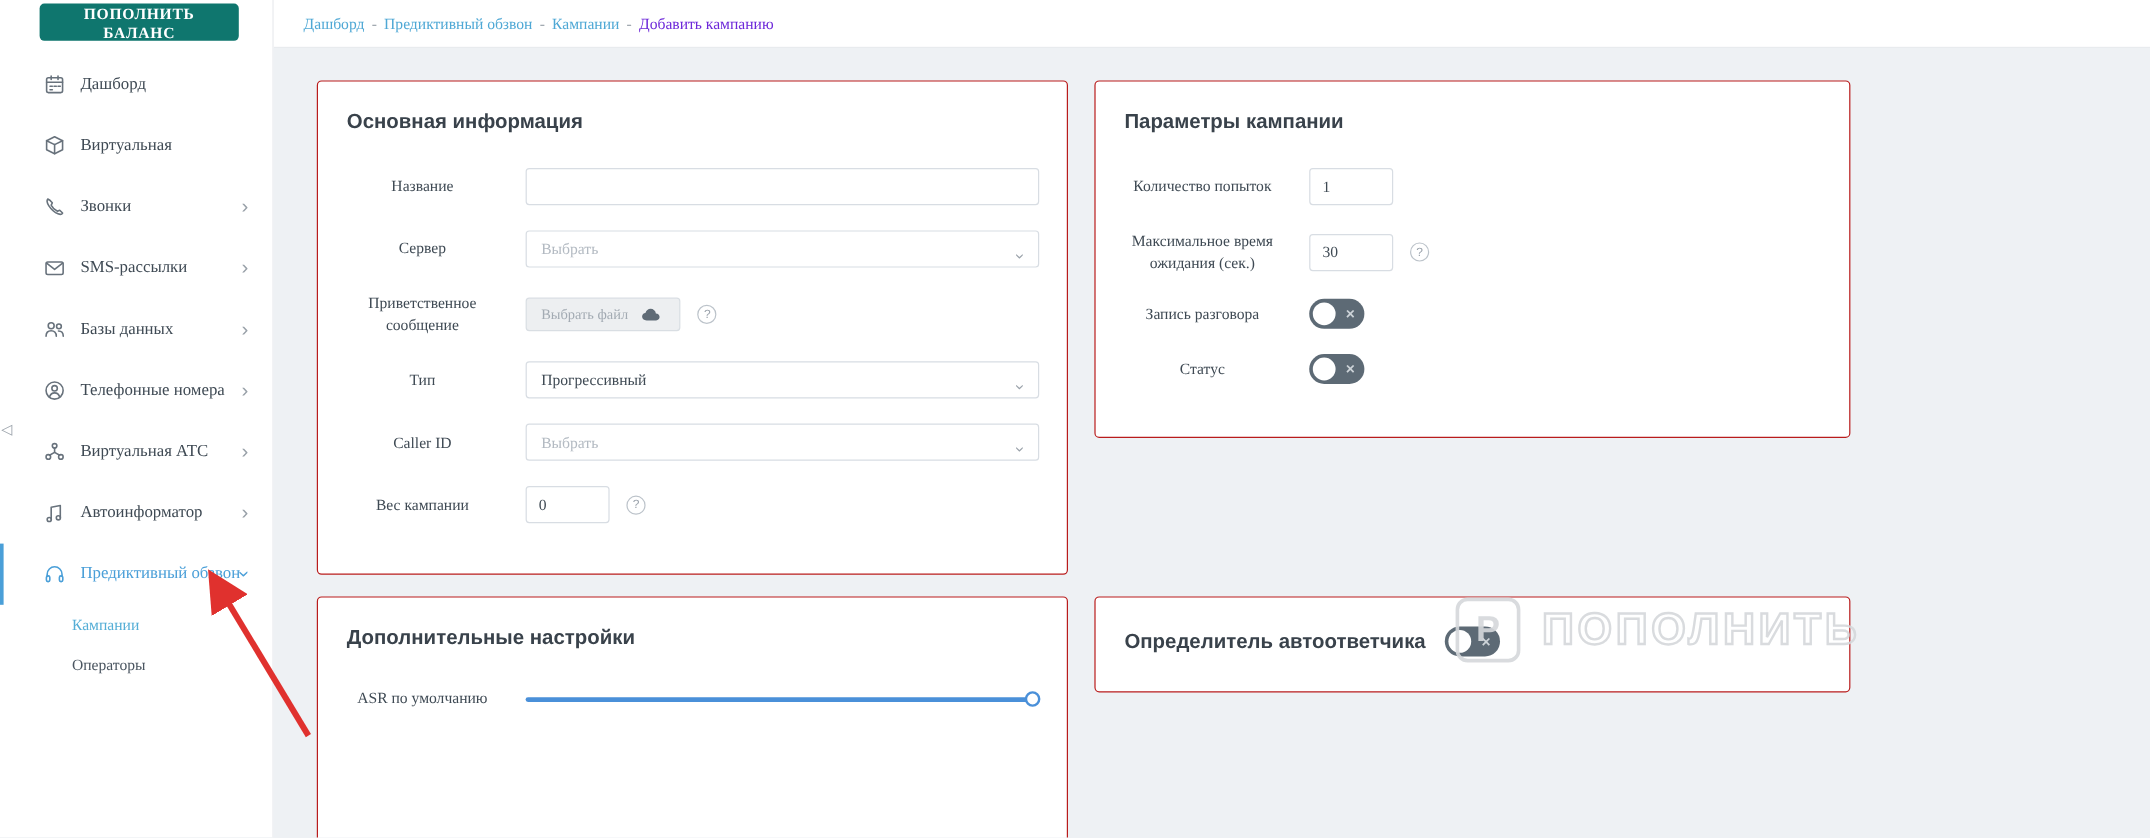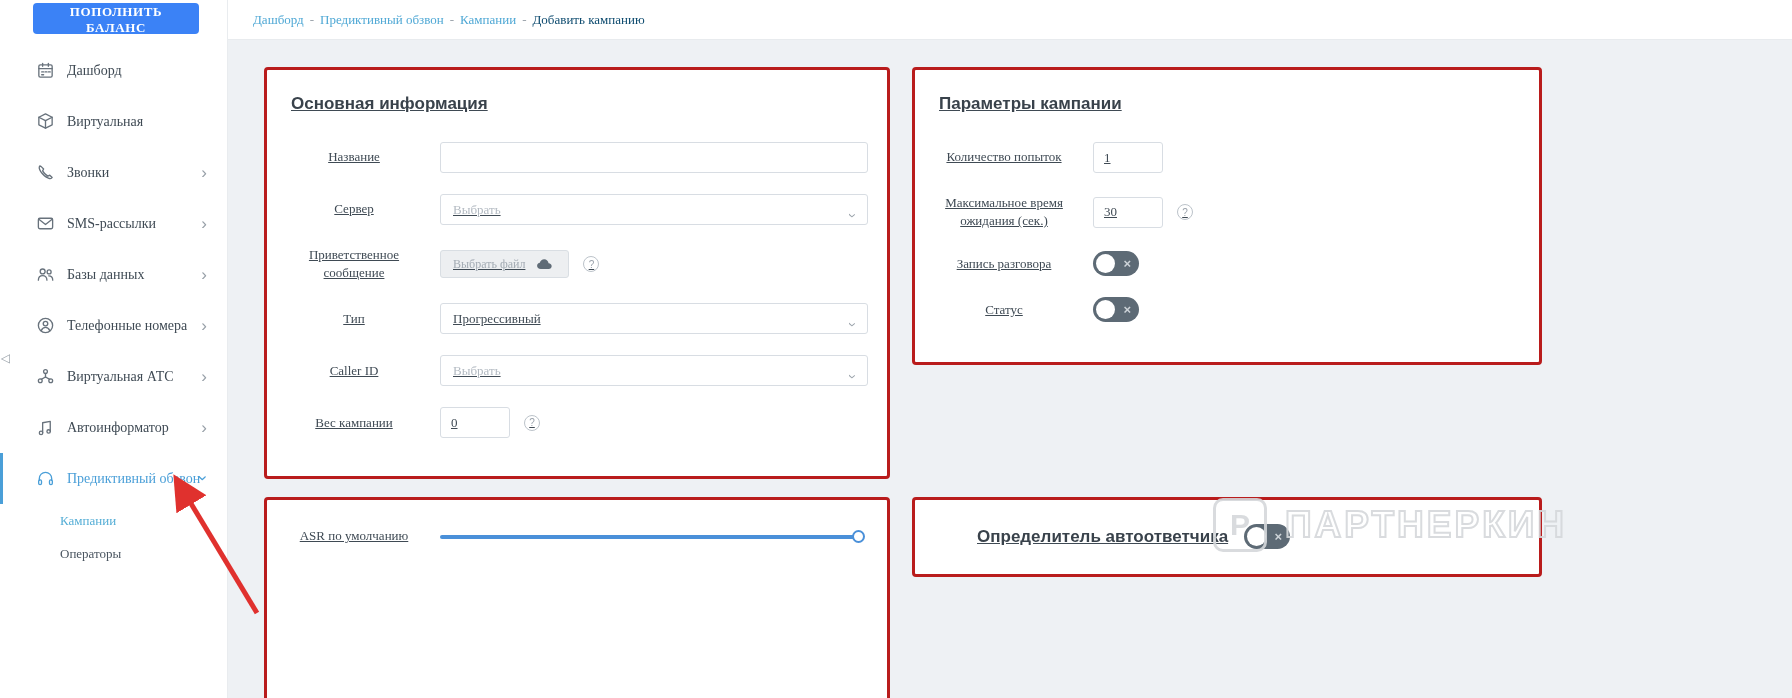--- a/index.html
+++ b/index.html
@@ -9,21 +9,21 @@
     font-family:"Liberation Serif", serif;
     background:#eef1f4; color:#3f4a54;
   }
   
   .sidebar {
     position:absolute; left:0; top:0; width:228px; height:698px;
     background:#ffffff; border-right:1px solid #e9ecef; z-index:2;
   }
   .balance-btn {
     display:block; margin:3px 0 11px 33px; width:166px; height:31px;
-    background:#3b82f6; color:#ffffff; border:none; border-radius:4px;
+    background:#0f766e; color:#ffffff; border:none; border-radius:4px;
     font-family:"Liberation Serif", serif; font-weight:bold; font-size:13px;
     letter-spacing:0.6px; cursor:pointer;
   }
   .nav-item {
     position:relative; display:flex; align-items:center; height:51px;
     padding-left:36px; font-size:14px; color:#3f4a54; cursor:pointer; text-decoration:none;
   }
   .nav-item.active { color:#4a9fd8; border-left:3px solid #4a9fd8; padding-left:33px; }
   .nav-icon { width:20px; height:20px; margin-right:11px; color:#68727c; display:flex; align-items:center; }
   .nav-item.active .nav-icon { color:#4a9fd8; }
@@ -44,26 +44,25 @@
   }
   
   .main { position:absolute; left:228px; top:0; width:1564px; height:698px; background:#eef1f4; }
   .topbar {
     position:absolute; left:0; top:0; right:0; height:40px; background:#ffffff;
     border-bottom:1px solid #e8ebee; display:flex; align-items:center; padding-left:25px;
   }
   .breadcrumb { font-size:13px; display:flex; align-items:center; }
   .breadcrumb a { color:#4fa8d5; text-decoration:none; cursor:pointer; }
   .breadcrumb .sep { color:#9aa2aa; margin:0 6px; }
-  .breadcrumb .current { color:#0c4a6e; }
+  .breadcrumb .current { color:#6d28d9; }
   
   .card {
-    position:absolute; background:#ffffff; border:3px solid #b91c1c; border-radius:4px;
+    position:absolute; background:#ffffff; border:1px solid #b91c1c; border-radius:4px;
     padding:24px;
-    text-decoration:underline;
   }
   .card-main   { left:36px;  top:67px;  width:626px; height:412px; }
   .card-params { left:684px; top:67px;  width:630px; height:298px; }
   .card-extra  { left:36px;  top:497px; width:626px; height:220px; }
   .card-amd    { left:684px; top:497px; width:630px; height:80px; }
   .card-title {
     font-family:"Liberation Sans", sans-serif; font-weight:600; font-size:17px;
     color:#39424b; margin:0 0 28px 0;
   }
   .form-row { display:flex; align-items:center; margin-bottom:21px; }
@@ -107,21 +106,21 @@
   .toggle .x {
     position:absolute; right:8px; top:50%; transform:translateY(-53%);
     color:#cdd3d8; font-size:13px; font-weight:bold; font-family:"Liberation Sans", sans-serif;
   }
   .slider { position:relative; width:428px; height:25px; margin-left:23px; cursor:pointer; }
   .slider-track { position:absolute; left:0; right:2px; top:11px; height:4px; background:#4a90d9; border-radius:2px; }
   .slider-handle {
     position:absolute; right:-2px; top:6px; width:13px; height:13px; border-radius:50%;
     background:#ffffff; border:2px solid #4a90d9;
   }
-  .amd-head { display:flex; align-items:center;margin-left:38px; }
+  .amd-head { display:flex; align-items:center; }
   .amd-head .card-title { margin:0; }
   .amd-head .toggle { margin-left:16px; }
   
   .watermark {
     position:absolute; left:985px; top:498px; display:flex; align-items:center; gap:18px;
     z-index:5; pointer-events:none; opacity:0.9;
   }
   .wm-logo {
     width:54px; height:54px; border:3px solid #d5d8db; border-radius:10px;
     display:flex; align-items:center; justify-content:center;
@@ -374,20 +373,21 @@
       <div class="form-control">
         <div class="toggle">
           <span class="knob"></span>
           <span class="x">×</span>
         </div>
       </div>
     </div>
   </section>
 
   <section class="card card-extra">
+    <h2 class="card-title">Дополнительные настройки</h2>
 
     <div class="form-row">
       <div class="form-label">ASR по умолчанию</div>
       <div class="slider">
         <div class="slider-track"></div>
         <div class="slider-handle"></div>
       </div>
     </div>
   </section>
 
@@ -398,21 +398,21 @@
         <span class="knob"></span>
         <span class="x">×</span>
       </div>
     </div>
   </section>
 
   <div class="watermark">
     <div class="wm-logo">
       <span>Р</span>
     </div>
-    <div class="wm-text">ПАРТНЕРКИН</div>
+    <div class="wm-text">ПОПОЛНИТЬ</div>
   </div>
 </div>
 
 <svg class="arrow-overlay" viewBox="0 0 1792 698">
   <defs>
     <marker id="arrowhead" markerWidth="7" markerHeight="7" refX="5.2" refY="3.5" orient="auto">
       <polygon points="0 0, 7 3.5, 0 7" fill="#e0312e"></polygon>
     </marker>
   </defs>
   <line x1="257" y1="613" x2="178" y2="482" stroke="#e0312e" stroke-width="5" marker-end="url(#arrowhead)"></line>

